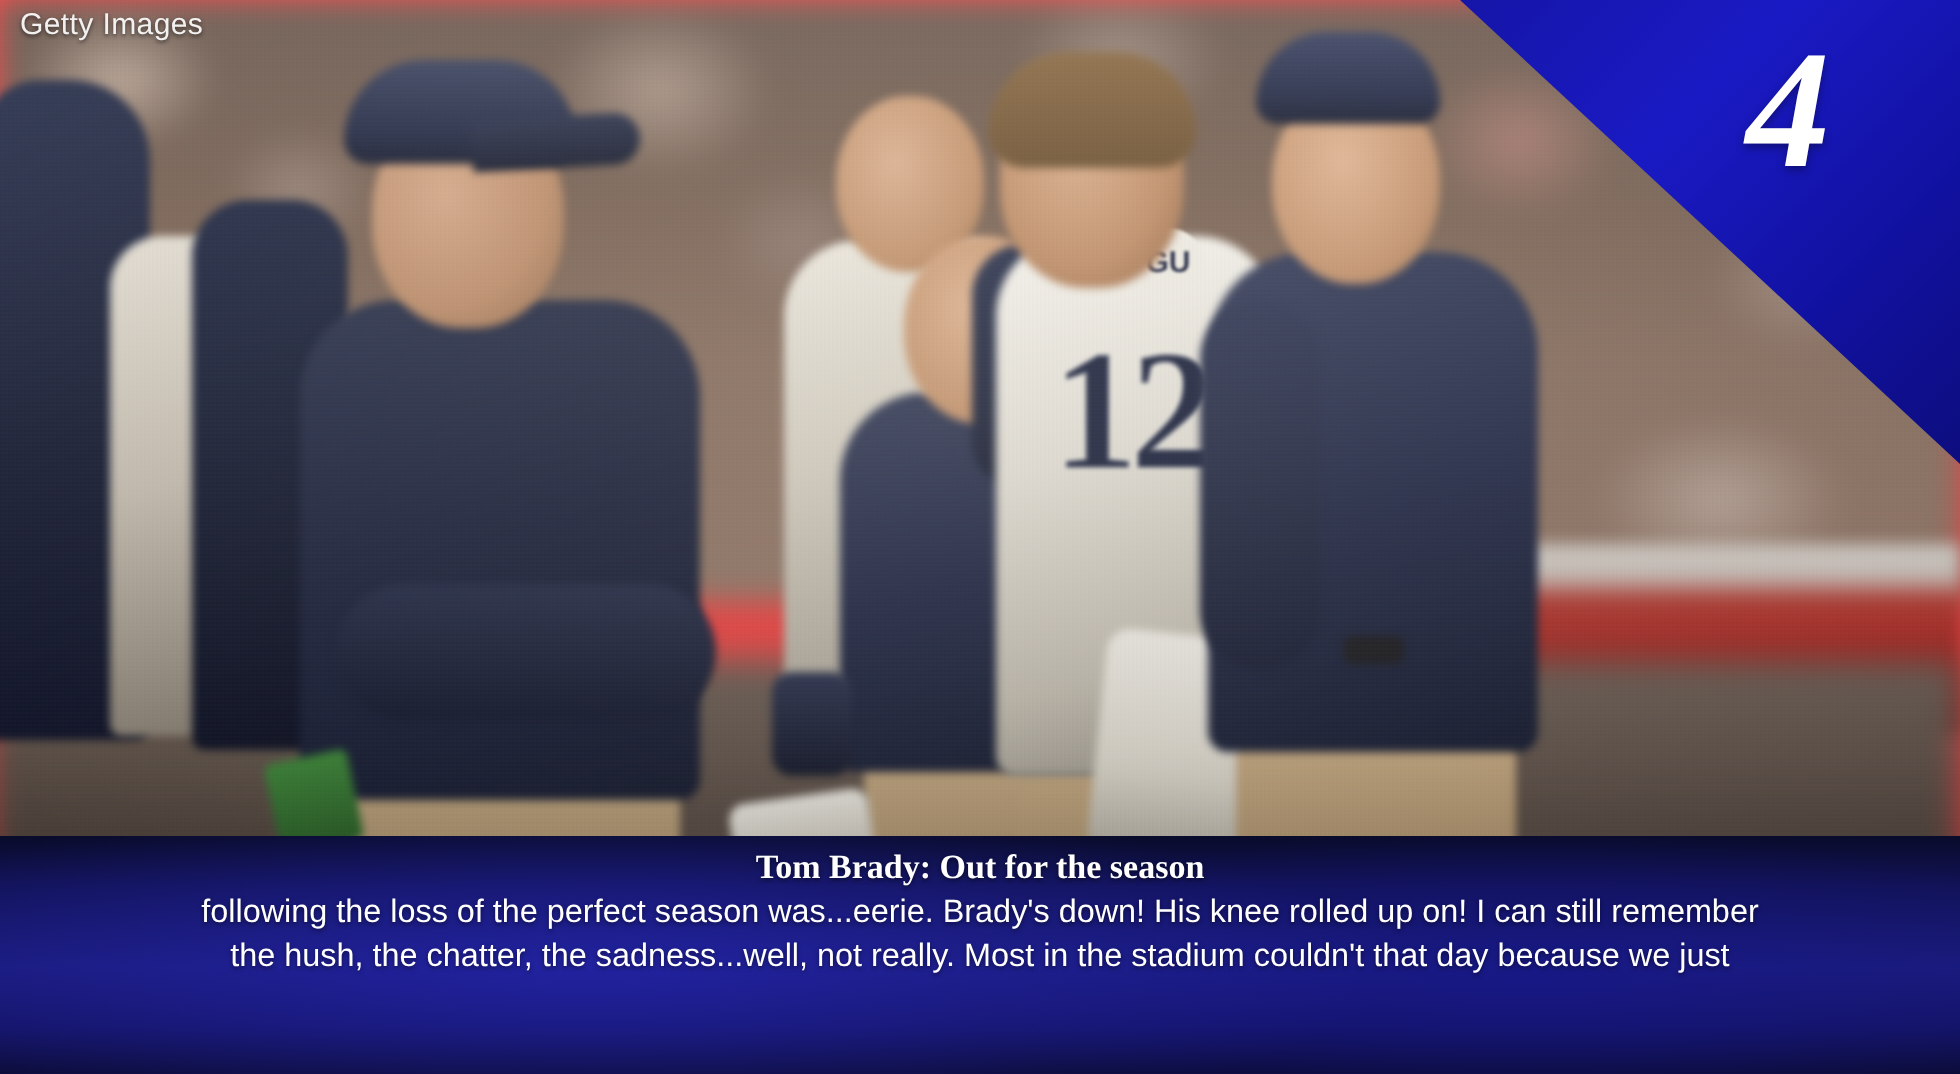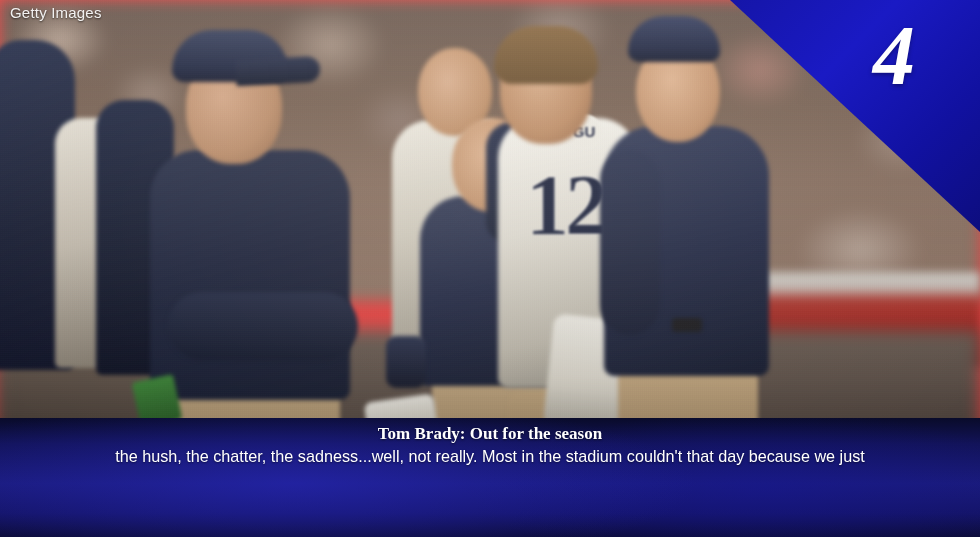--- a/index.html
+++ b/index.html
@@ -311,17 +311,18 @@
   </div>
 
   <div class="watermark">Getty Images</div>
 
   <div class="corner-banner"></div>
   <div class="corner-number">4</div>
 
   <div class="caption">
     <div class="caption-title">Tom Brady: Out for the season</div>
     <div class="caption-body">
+      <span class="cline">following the loss of the perfect season was...eerie. Brady's down! His knee rolled up on! I can still remember</span>
       <span class="cline">the hush, the chatter, the sadness...well, not really. Most in the stadium couldn't that day because we just</span>
     </div>
   </div>
 
 </div>
 
 </body></html>

